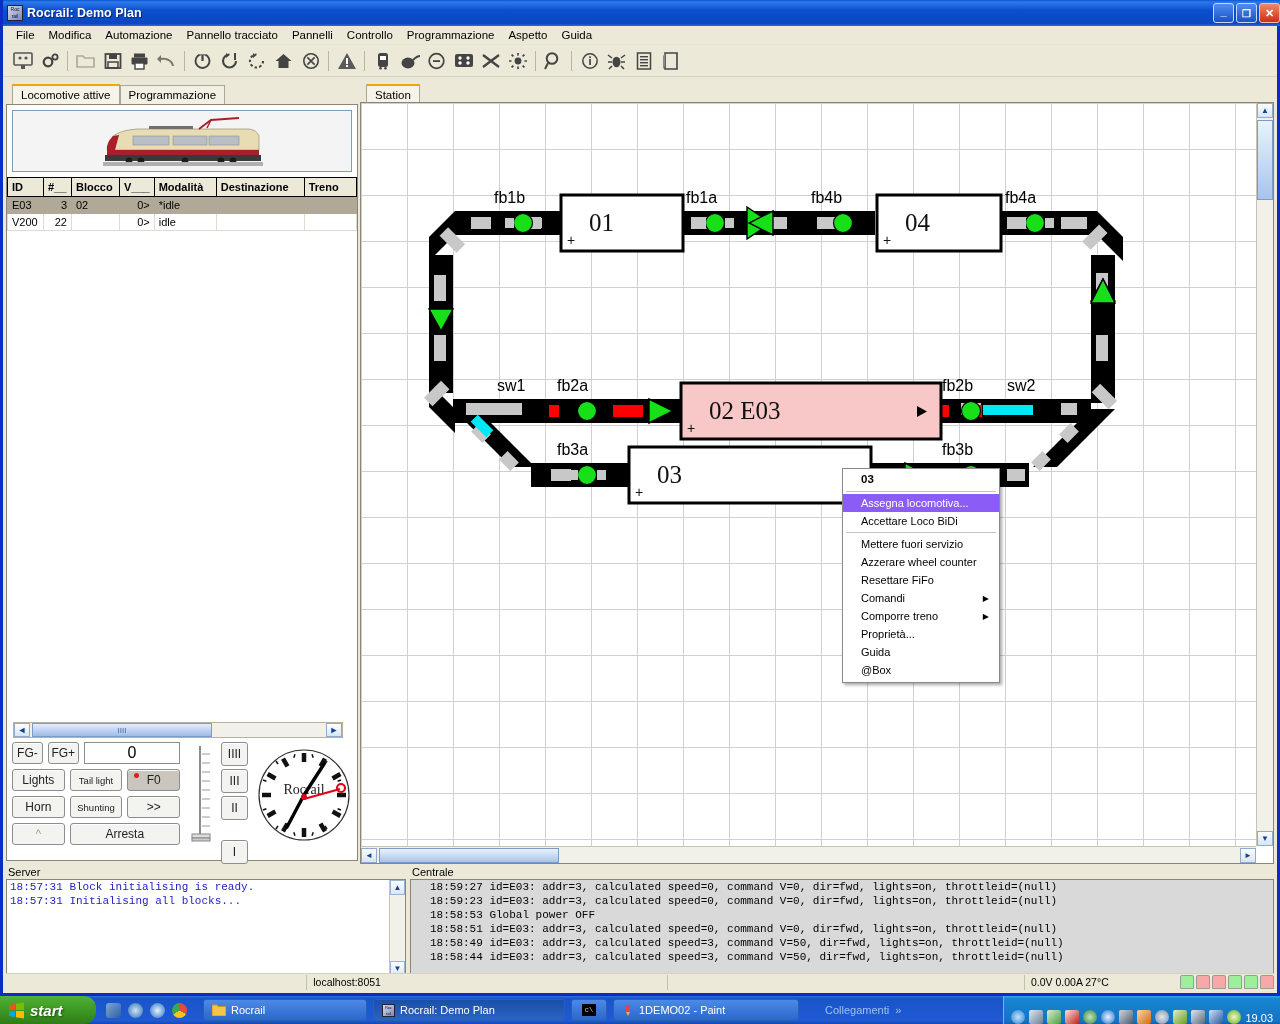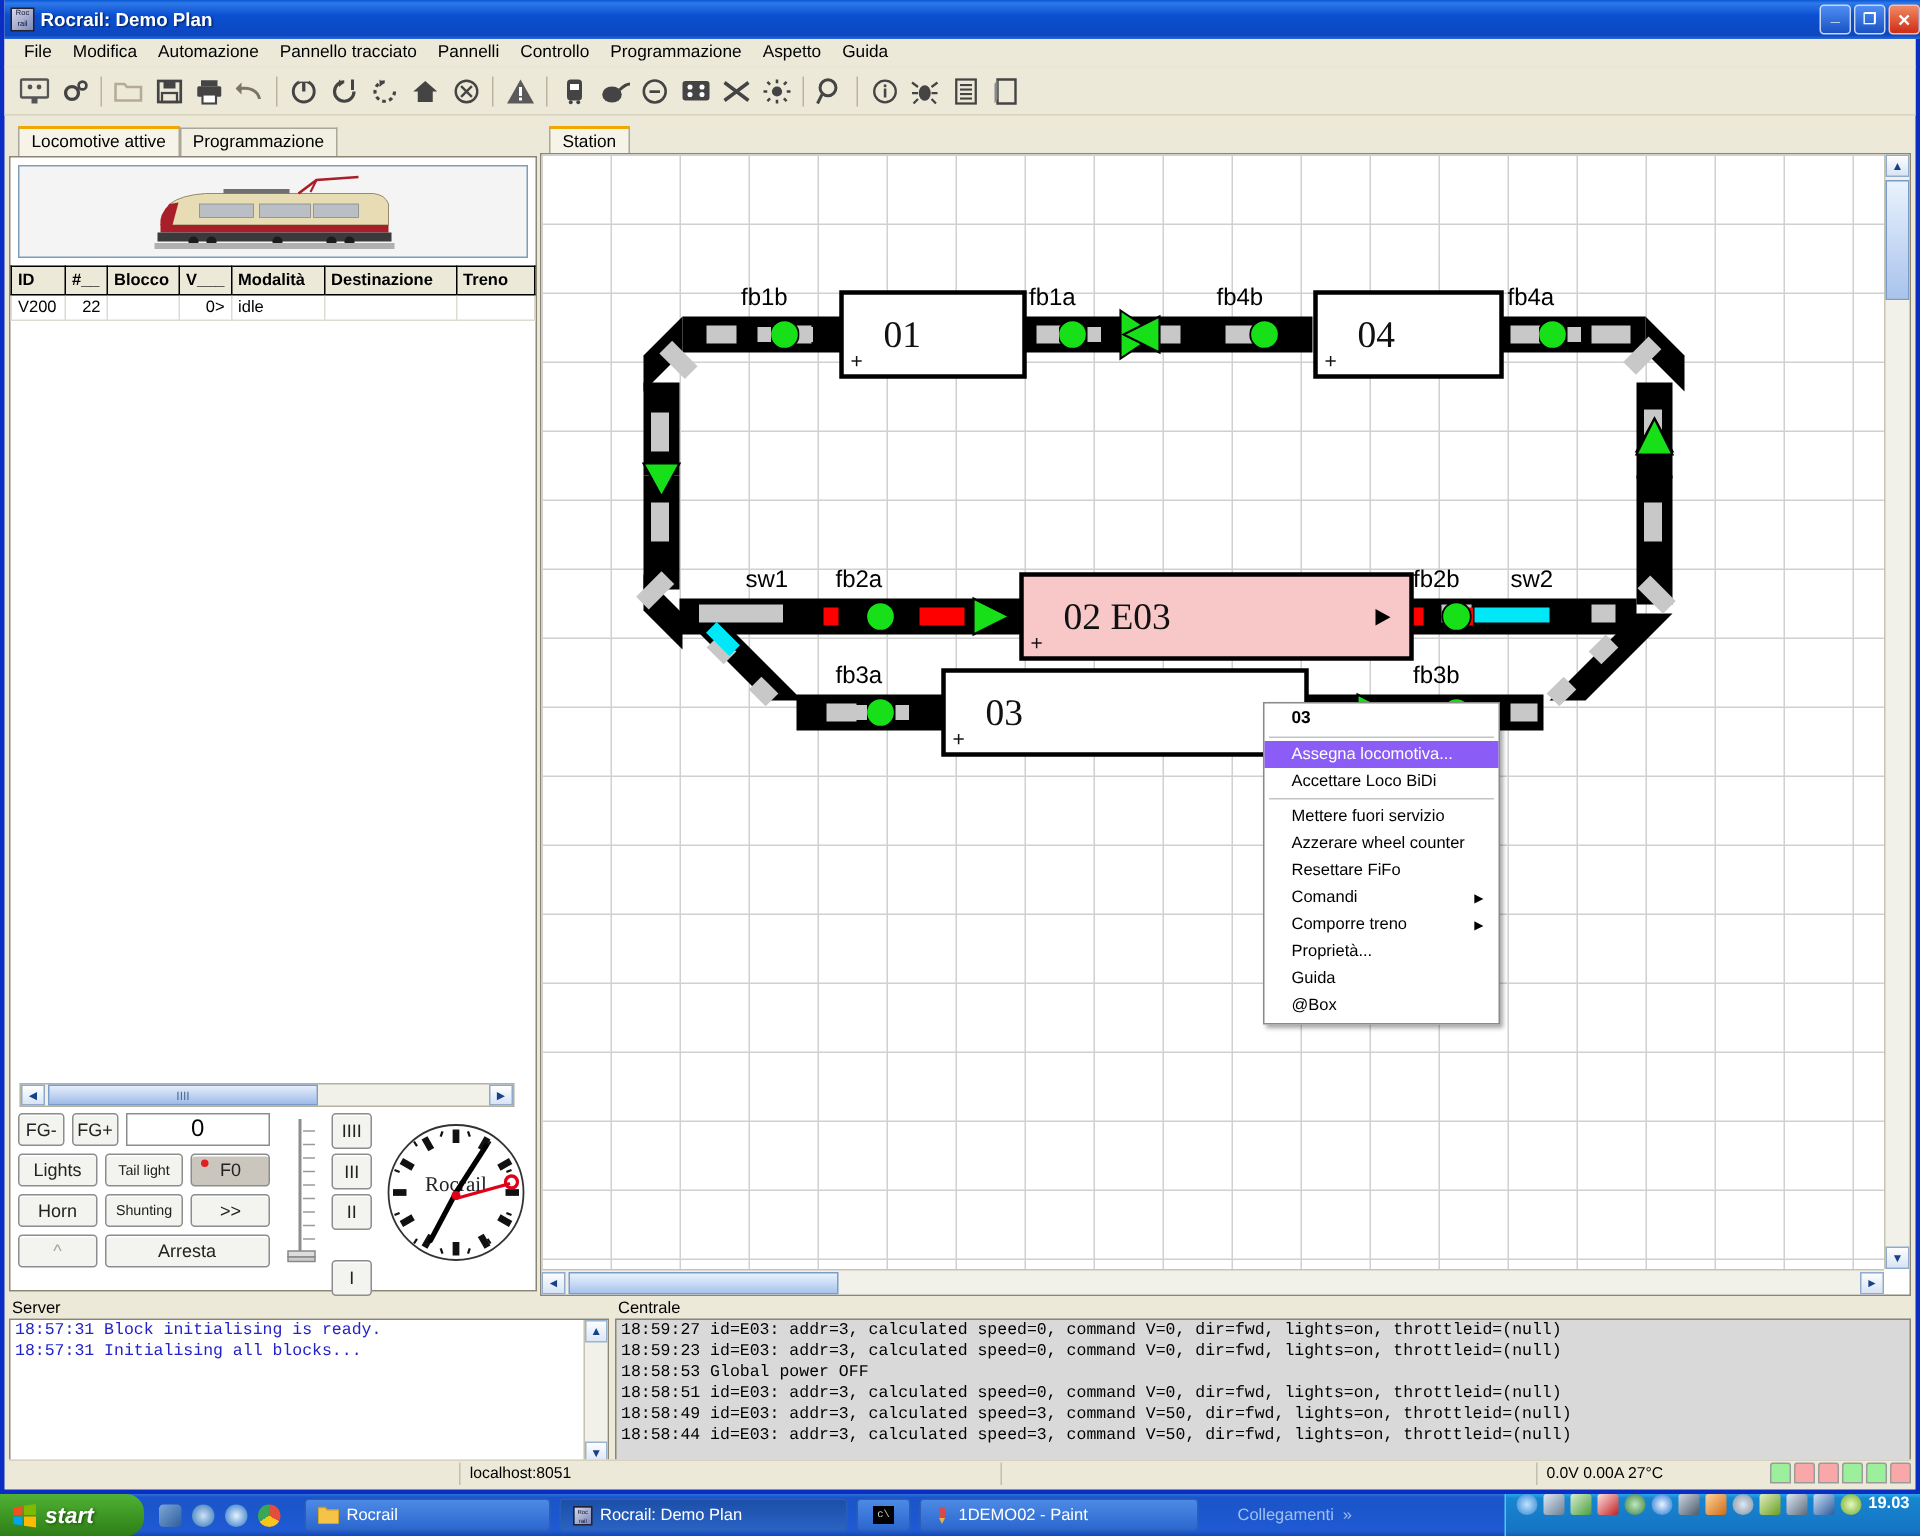--- a/index.html
+++ b/index.html
@@ -136,23 +136,23 @@
   #startbtn { width:96px; height:28px;
       background:linear-gradient(to bottom,#51b036 0%,#3f9b25 45%,#2f7d18 100%);
       border-radius:0 12px 12px 0; display:flex; align-items:center; gap:5px;
       padding-left:8px; color:#fff; font-weight:bold; font-style:italic; font-size:15px;
       text-shadow:1px 1px 2px #1c5410;}
   .qlaunch { display:flex; align-items:center; gap:7px; padding:0 10px; }
   .qicon { width:15px; height:15px; border-radius:3px; }
   .tbitem { height:22px; margin-left:6px; border-radius:3px; display:flex; align-items:center;
             gap:5px; padding:0 8px; color:#fff; font-size:11px;
             background:linear-gradient(to bottom,#4d8ae4,#2b66cf); border:1px solid #2a5fb8;}
-  .tray { margin-left:auto; height:28px; display:flex; align-items:flex-start; gap:4px;
+  .tray { margin-left:auto; height:28px; display:flex; align-items:flex-end; gap:4px;
           padding:0 7px; background:linear-gradient(to bottom,#2ca5ec 0%,#1786cf 10%,#1573c4 90%,#0f61ad 100%);
-          border-left:1px solid #4fc5f5; color:#fff; font-size:11px;font-weight:bold;}
+          border-left:1px solid #4fc5f5; color:#fff; font-size:11px;}
   .trayicon { width:14px; height:14px; border-radius:2px; }
 </style>
 </head>
 <body>
 
 <div id="window">
 
   <div id="titlebar">
     <div class="ticon">Roc<br>rail</div>
     <span class="ttxt">Rocrail: Demo Plan</span>
@@ -379,20 +379,29 @@
             <th style="width:36px">ID</th>
             <th style="width:28px">#__</th>
             <th style="width:48px">Blocco</th>
             <th style="width:34px">V___</th>
             <th style="width:62px">Modalità</th>
             <th style="width:88px">Destinazione</th>
             <th>Treno</th>
           </tr>
         </thead>
         <tbody>
+          <tr class="sel">
+            <td>E03</td>
+            <td class="tr-num">3</td>
+            <td>02</td>
+            <td class="tr-num">0&gt;</td>
+            <td>*idle</td>
+            <td></td>
+            <td></td>
+          </tr>
           <tr>
             <td>V200</td>
             <td class="tr-num">22</td>
             <td></td>
             <td class="tr-num">0&gt;</td>
             <td>idle</td>
             <td></td>
             <td></td>
           </tr>
         </tbody>
@@ -723,21 +732,21 @@
         <div class="logline blue">18:57:31 Block initialising is ready.</div>
         <div class="logline blue">18:57:31 Initialising all blocks...</div>
         <div class="logsb">
           <div class="a">▲</div>
           <div class="a" style="position:absolute;bottom:0;left:0;right:0;">▼</div>
         </div>
       </div>
     </div>
     <div class="logbox" style="flex:1;">
       <div class="logcap">Centrale</div>
-      <div class="logarea gray" style="height:98px;">
+      <div class="logarea gray" style="height:98px;padding-left:16px;">
         <div class="logline">18:59:27 id=E03: addr=3, calculated speed=0, command V=0, dir=fwd, lights=on, throttleid=(null)</div>
         <div class="logline">18:59:23 id=E03: addr=3, calculated speed=0, command V=0, dir=fwd, lights=on, throttleid=(null)</div>
         <div class="logline">18:58:53 Global power OFF</div>
         <div class="logline">18:58:51 id=E03: addr=3, calculated speed=0, command V=0, dir=fwd, lights=on, throttleid=(null)</div>
         <div class="logline">18:58:49 id=E03: addr=3, calculated speed=3, command V=50, dir=fwd, lights=on, throttleid=(null)</div>
         <div class="logline">18:58:44 id=E03: addr=3, calculated speed=3, command V=50, dir=fwd, lights=on, throttleid=(null)</div>
       </div>
     </div>
   </div>
 

